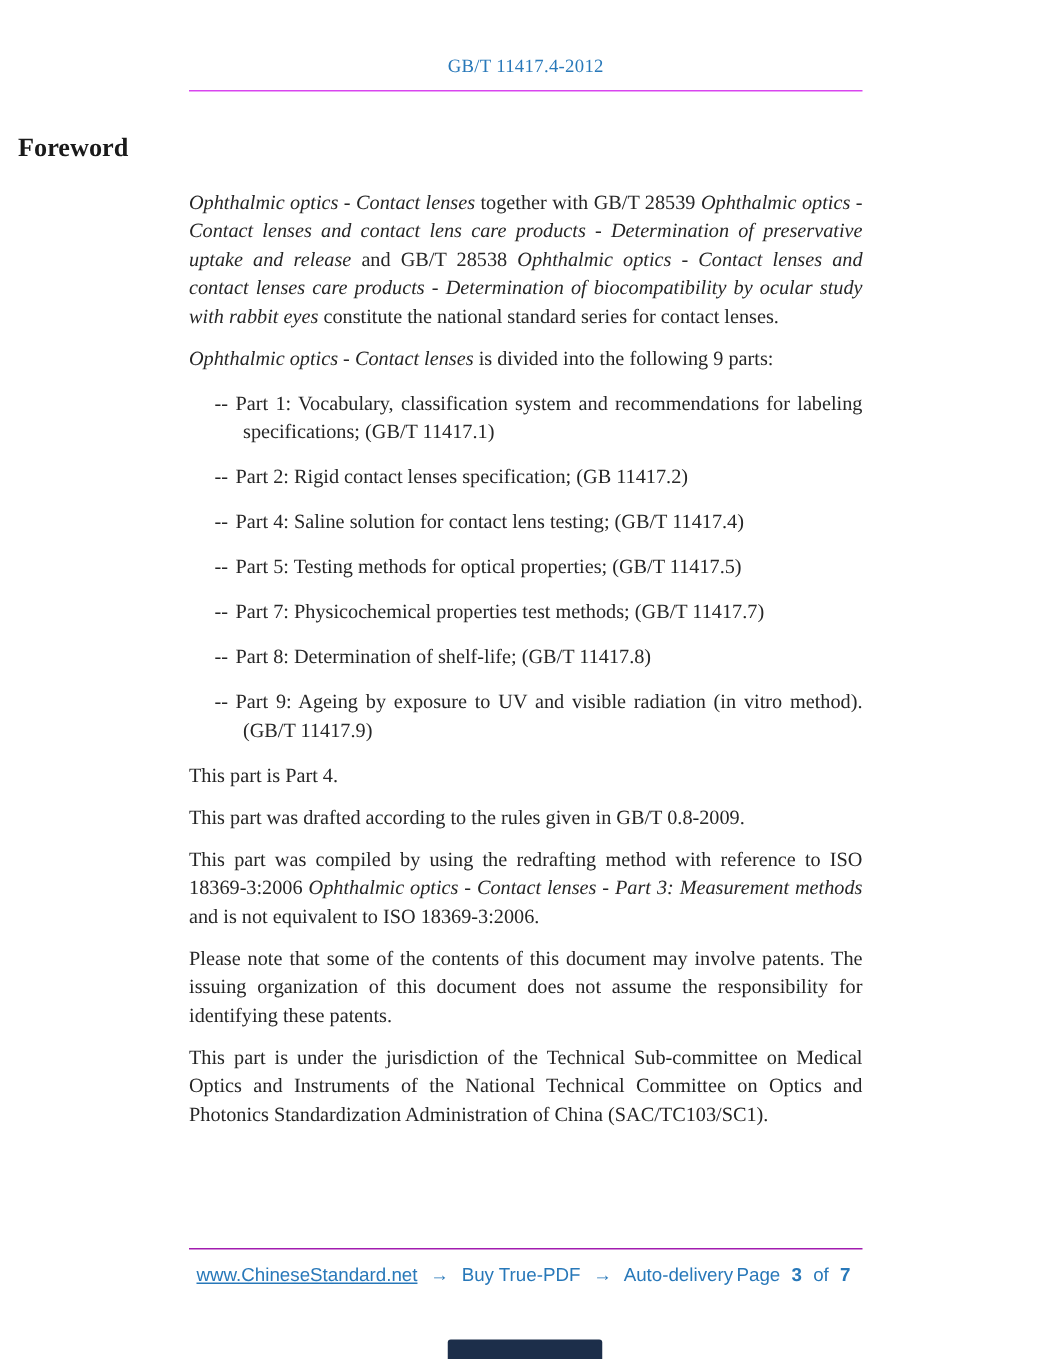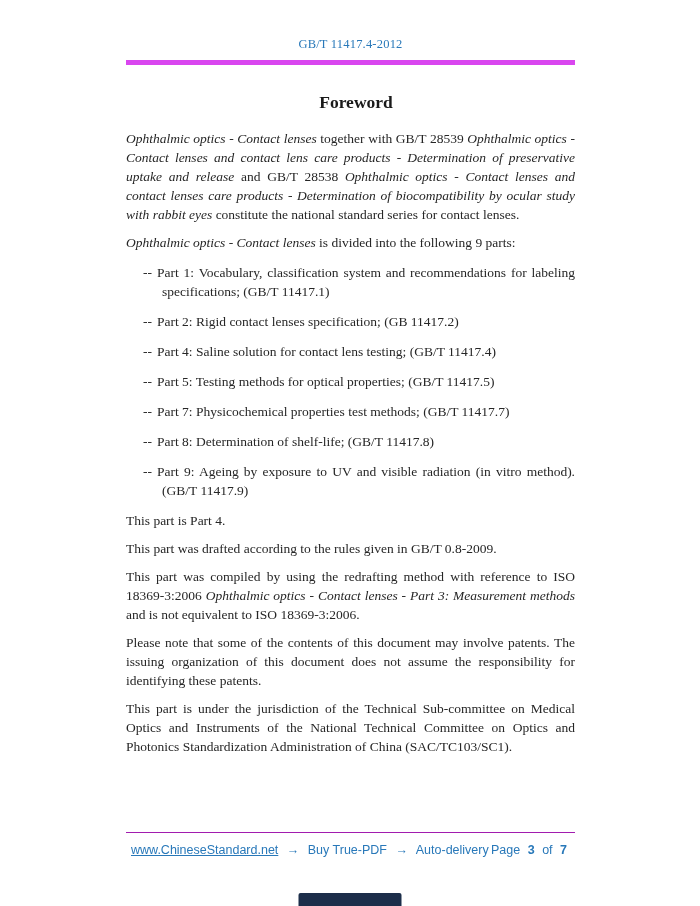--- a/index.html
+++ b/index.html
@@ -13,30 +13,29 @@
   }
   .page { position: absolute; inset: 0; background: #ffffff; }
 
   
   .doc-header {
     margin: 37px 125px 0 126px;
     text-align: center;
     font-size: 12.5px;
     line-height: 15px;
     color: #2878b9;
-    border-bottom: 5px solid #d946ef;
+    border-bottom: 1px solid #d946ef;
     padding-bottom: 8px;
     letter-spacing: 0.2px;
   }
 
   
   h1.fw-title {
     font-size: 17.5px;
     line-height: 26px;
-    text-align: center;
     margin: 24px 0 14px 0;
     color: #1a1a1a;
     font-weight: bold;
     padding-left: 12px;
   }
 
   
   .content {
     margin: 0 125px 0 126px;
     font-size: 13.5px;

